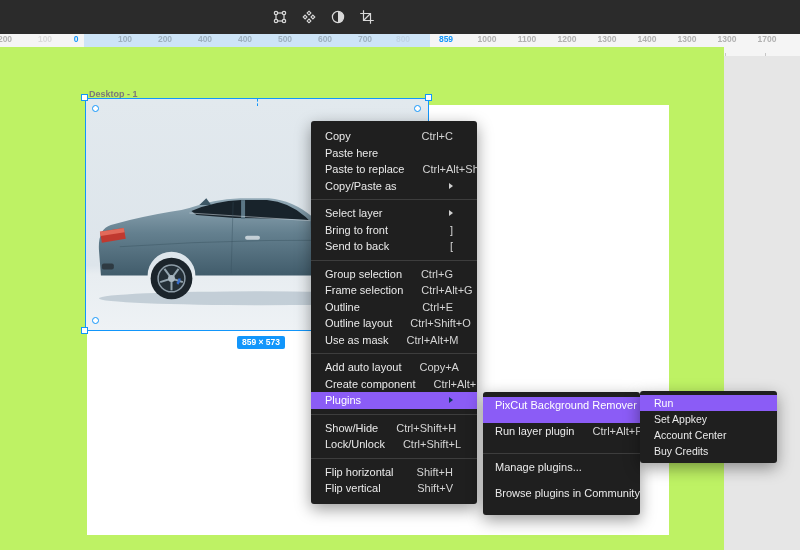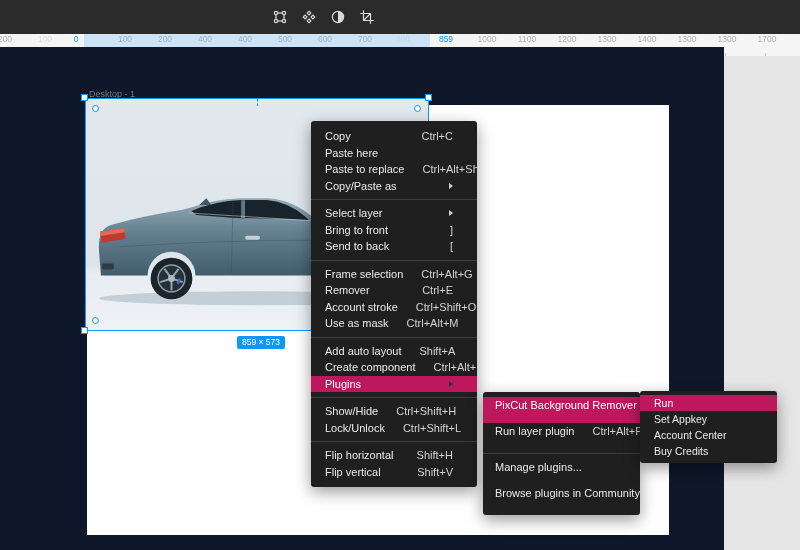--- a/index.html
+++ b/index.html
@@ -8,50 +8,50 @@
     background:#e6e6e6;
     font-family:"Liberation Sans", sans-serif;
     -webkit-font-smoothing:antialiased;
   }
   
   .toolbar{position:absolute;left:0;top:0;width:800px;height:34px;background:#2b2b2b;}
   .tool-icons{position:absolute;left:272px;top:9px;display:flex;gap:13px;}
   .tool-btn{width:16px;height:16px;display:flex;align-items:center;justify-content:center;cursor:pointer;}
   .tool-btn svg{display:block;}
   
-  .ruler{position:absolute;left:0;top:34px;width:800px;height:22px;background:#f5f5f5;overflow:hidden;}
+  .ruler{position:absolute;left:0;top:34px;width:800px;height:22px;background:#f5f5f5;overflow:hidden;font-weight:bold;}
   .ruler-hl{position:absolute;top:0;height:13px;background:#cde4f7;}
   .rl{position:absolute;top:1px;transform:translateX(-50%);font-size:8.5px;line-height:9px;white-space:nowrap;}
   .rl.dim{color:#b1b1b1;}
   .rl.ghost{color:#dadada;}
   .rl.in{color:#9db0bf;}
   .rl.ghost-in{color:#c0d4e6;}
   .rl.accent{color:#1296fb;}
   .rt{position:absolute;bottom:0;width:1px;height:3px;background:#c6c6c6;}
   .rt.in{background:#a5c1d8;}
   
-  .canvas{position:absolute;left:0;top:47px;width:724px;height:503px;background:#0f172a;}
+  .canvas{position:absolute;left:0;top:47px;width:724px;height:503px;background:#bef264;font-weight:bold;}
   .artboard{position:absolute;left:87px;top:58px;width:582px;height:430px;background:#ffffff;}
   .sel-frame{position:absolute;left:85px;top:51px;width:344px;height:233px;border:1.5px solid #1296fb;box-sizing:border-box;overflow:hidden;background:#e3eaef;}
   .sel-frame svg{position:absolute;left:0;top:0;width:100%;height:100%;}
   .frame-name{position:absolute;left:89px;top:42px;font-size:9px;color:#7a7a7a;white-space:nowrap;}
   .handle{position:absolute;width:7px;height:7px;background:#fff;border:1px solid #1296fb;box-sizing:border-box;z-index:5;}
   .radius-handle{position:absolute;width:7px;height:7px;background:#fff;border:1px solid #1296fb;border-radius:50%;box-sizing:border-box;z-index:5;}
   .mid-tick{position:absolute;left:257px;top:52px;height:7px;width:0;border-left:1px dashed #1296fb;z-index:5;}
   .size-badge{position:absolute;left:237px;top:289px;background:#1296fb;color:#fff;font-size:8.5px;line-height:13px;padding:0 5px;border-radius:2px;z-index:5;white-space:nowrap;}
   
   .menu{position:absolute;background:#1f1f1f;border-radius:3px;overflow:hidden;
         box-shadow:0 5px 16px rgba(0,0,0,.4);padding:7px 0;color:#eaeaea;}
   .mi{height:16.5px;line-height:16.5px;display:flex;align-items:center;padding:0 24px 0 14px;
       font-size:11px;cursor:pointer;white-space:nowrap;}
   .mi .lab{flex:1;}
   .mi .sc{color:#d4d4d4;margin-left:18px;}
   .mi .arrow{width:0;height:0;border-left:4px solid #cfcfcf;border-top:3.5px solid transparent;
              border-bottom:3.5px solid transparent;margin-left:12px;}
-  .mi.active{background:#be185d;color:#ffffff;}
+  .mi.active{background:#8b5cf6;color:#ffffff;}
   .mi.active .arrow{border-left-color:#0b3a5e;}
   .sep{height:1px;background:#3d3d3d;margin:5px 0;}
   #ctx-menu{left:311px;top:121px;width:166px;z-index:30;}
   #plugins-menu{left:483px;top:392px;width:157px;z-index:31;padding:5px 0;}
   #plugins-menu .mi{font-size:11px;padding:0 8px 9px 12px;}
   #pixcut-menu{left:640px;top:391px;width:137px;z-index:32;padding:4px 0;}
   #pixcut-menu .mi{height:16px;line-height:16px;font-size:10.5px;padding:0 10px 0 14px;}
 </style>
 </head>
 <body>
@@ -241,39 +241,43 @@
     <div class="mi">
       <span class="lab">Bring to front</span>
       <span class="sc">]</span>
     </div>
     <div class="mi">
       <span class="lab">Send to back</span>
       <span class="sc">[</span>
     </div>
     <div class="sep"></div>
     <div class="mi">
+      <span class="lab">Group selection</span>
+      <span class="sc">Ctrl+G</span>
+    </div>
+    <div class="mi">
       <span class="lab">Frame selection</span>
       <span class="sc">Ctrl+Alt+G</span>
     </div>
     <div class="mi">
-      <span class="lab">Remover</span>
+      <span class="lab">Outline</span>
       <span class="sc">Ctrl+E</span>
     </div>
     <div class="mi">
-      <span class="lab">Account stroke</span>
+      <span class="lab">Outline layout</span>
       <span class="sc">Ctrl+Shift+O</span>
     </div>
     <div class="mi">
       <span class="lab">Use as mask</span>
       <span class="sc">Ctrl+Alt+M</span>
     </div>
     <div class="sep"></div>
     <div class="mi">
       <span class="lab">Add auto layout</span>
-      <span class="sc">Shift+A</span>
+      <span class="sc">Copy+A</span>
     </div>
     <div class="mi">
       <span class="lab">Create component</span>
       <span class="sc">Ctrl+Alt+K</span>
     </div>
     <div class="mi active">
       <span class="lab">Plugins</span>
       <span class="arrow"></span>
     </div>
     <div class="sep"></div>

